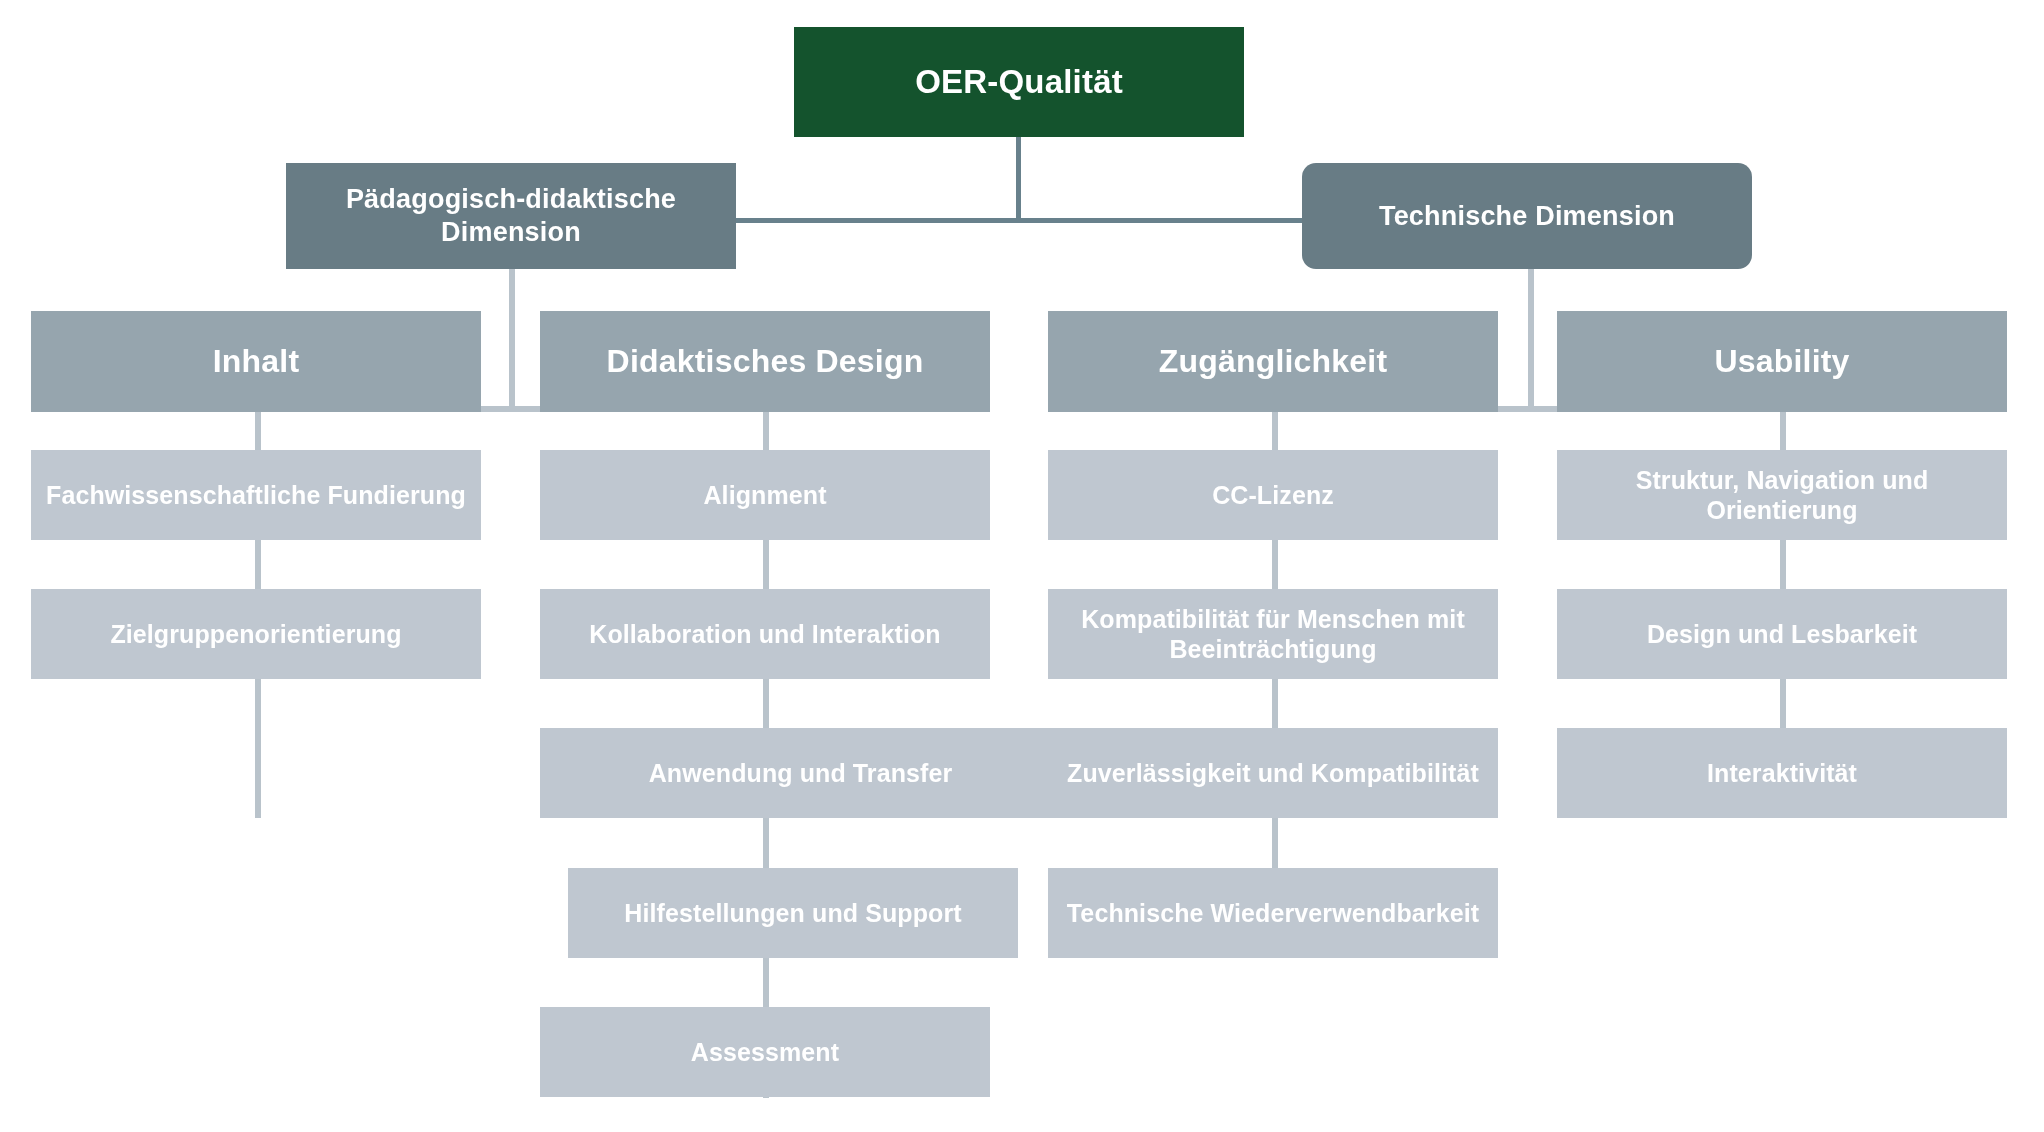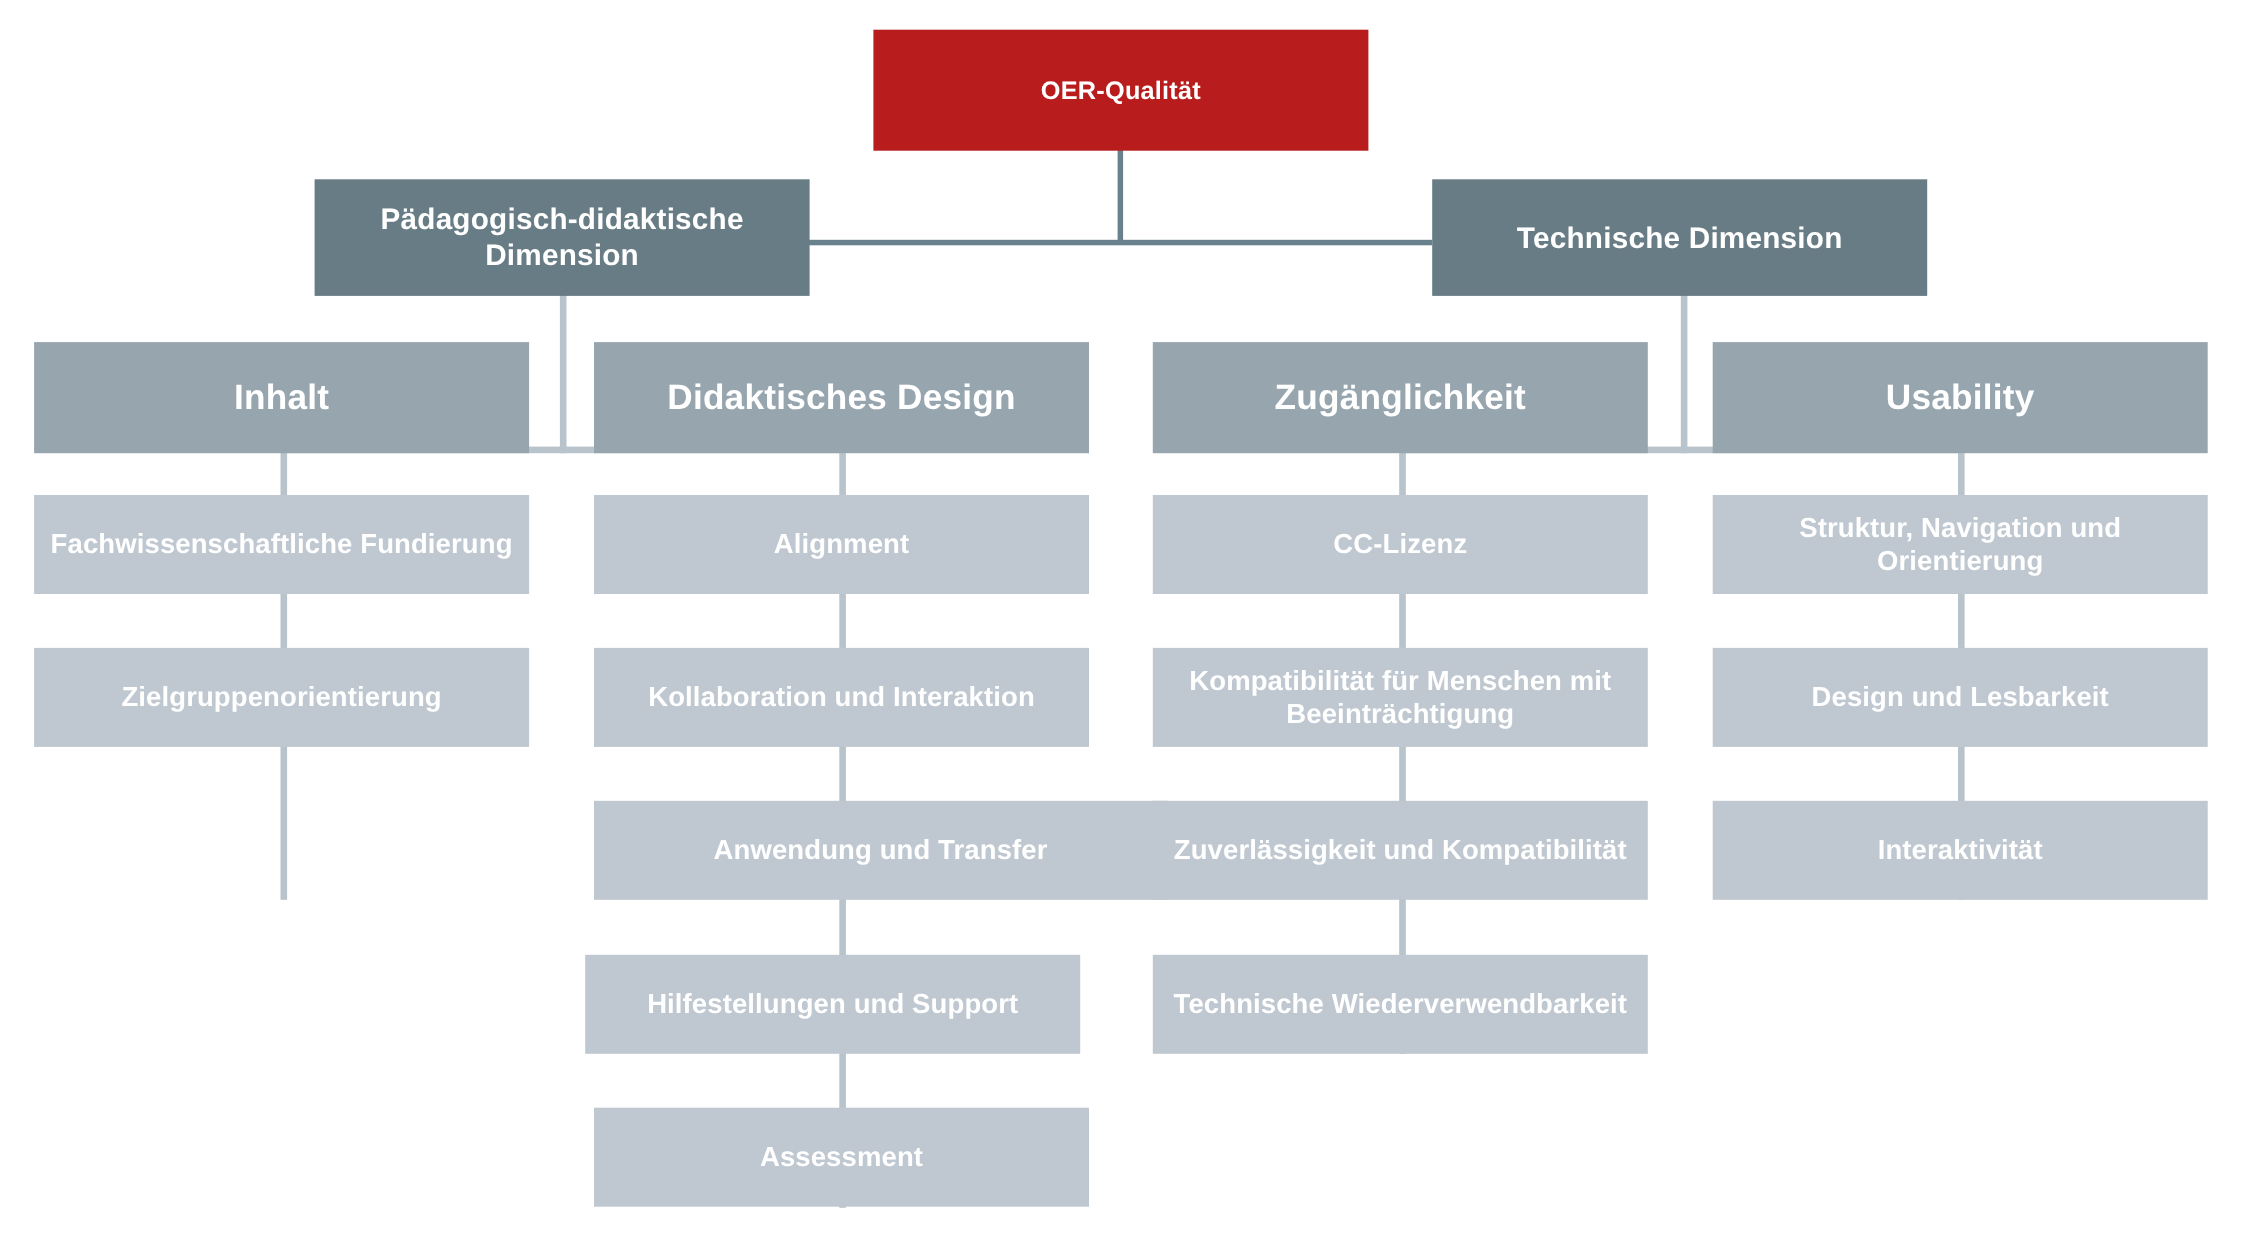--- a/index.html
+++ b/index.html
@@ -24,22 +24,22 @@
     justify-content: center;
     text-align: center;
     color: #ffffff;
     font-weight: bold;
     line-height: 1.22;
     box-sizing: border-box;
     padding: 4px 10px;
     z-index: 2;
   }
   .lvl-root {
-    background: #b91c1c;
-    font-size: 23px;
+    background: #14532d;
+    font-size: 33px;
     letter-spacing: 0.2px;
   }
   .lvl-dim {
     background: #687c85;
     font-size: 27px;
     letter-spacing: 0.2px;
   }
   .lvl-cat {
     background: #96a5ae;
     font-size: 32px;
@@ -81,42 +81,42 @@
   <div class="conn" style="left:763px; top:408px; width:6px; height:690px;"></div>
 
   <div class="conn" style="left:1272px; top:408px; width:6px; height:550px;"></div>
 
   <div class="conn" style="left:1780px; top:408px; width:6px; height:410px;"></div>
 
   <div class="node lvl-root" style="left:794px; top:27px; width:450px; height:110px;">OER-Qualität</div>
 
   <div class="node lvl-dim" style="left:286px; top:163px; width:450px; height:106px;">Pädagogisch-didaktische Dimension</div>
 
-  <div class="node lvl-dim" style="left:1302px; top:163px; width:450px; height:106px;">Technische Dimension</div>
+  <div class="node lvl-dim" style="left:1302px; top:163px; width:450px; height:106px;border-radius:14px;">Technische Dimension</div>
 
   <div class="node lvl-cat" style="left:31px; top:311px; width:450px; height:101px;">Inhalt</div>
 
   <div class="node lvl-cat" style="left:540px; top:311px; width:450px; height:101px;">Didaktisches Design</div>
 
   <div class="node lvl-cat" style="left:1048px; top:311px; width:450px; height:101px;">Zugänglichkeit</div>
 
   <div class="node lvl-cat" style="left:1557px; top:311px; width:450px; height:101px;">Usability</div>
 
   <div class="node lvl-leaf" style="left:31px; top:450px; width:450px; height:90px;">Fachwissenschaftliche Fundierung</div>
 
   <div class="node lvl-leaf" style="left:31px; top:589px; width:450px; height:90px;">Zielgruppenorientierung</div>
 
 
   <div class="node lvl-leaf" style="left:540px; top:450px; width:450px; height:90px;">Alignment</div>
 
   <div class="node lvl-leaf" style="left:540px; top:589px; width:450px; height:90px;">Kollaboration und Interaktion</div>
 
   <div class="node lvl-leaf" style="left:540px; top:728px; width:521px; height:90px;">Anwendung und Transfer</div>
 
-  <div class="node lvl-leaf" style="left:532px; top:868px; width:450px; height:90px;">Hilfestellungen und Support</div>
+  <div class="node lvl-leaf" style="left:568px; top:868px; width:450px; height:90px;">Hilfestellungen und Support</div>
 
   <div class="node lvl-leaf" style="left:540px; top:1007px; width:450px; height:90px;">Assessment</div>
 
   <div class="node lvl-leaf" style="left:1048px; top:450px; width:450px; height:90px;">CC-Lizenz</div>
 
   <div class="node lvl-leaf" style="left:1048px; top:589px; width:450px; height:90px;">Kompatibilität für Menschen mit Beeinträchtigung</div>
 
   <div class="node lvl-leaf" style="left:1048px; top:728px; width:450px; height:90px;">Zuverlässigkeit und Kompatibilität</div>
 
   <div class="node lvl-leaf" style="left:1048px; top:868px; width:450px; height:90px;">Technische Wiederverwendbarkeit</div>

